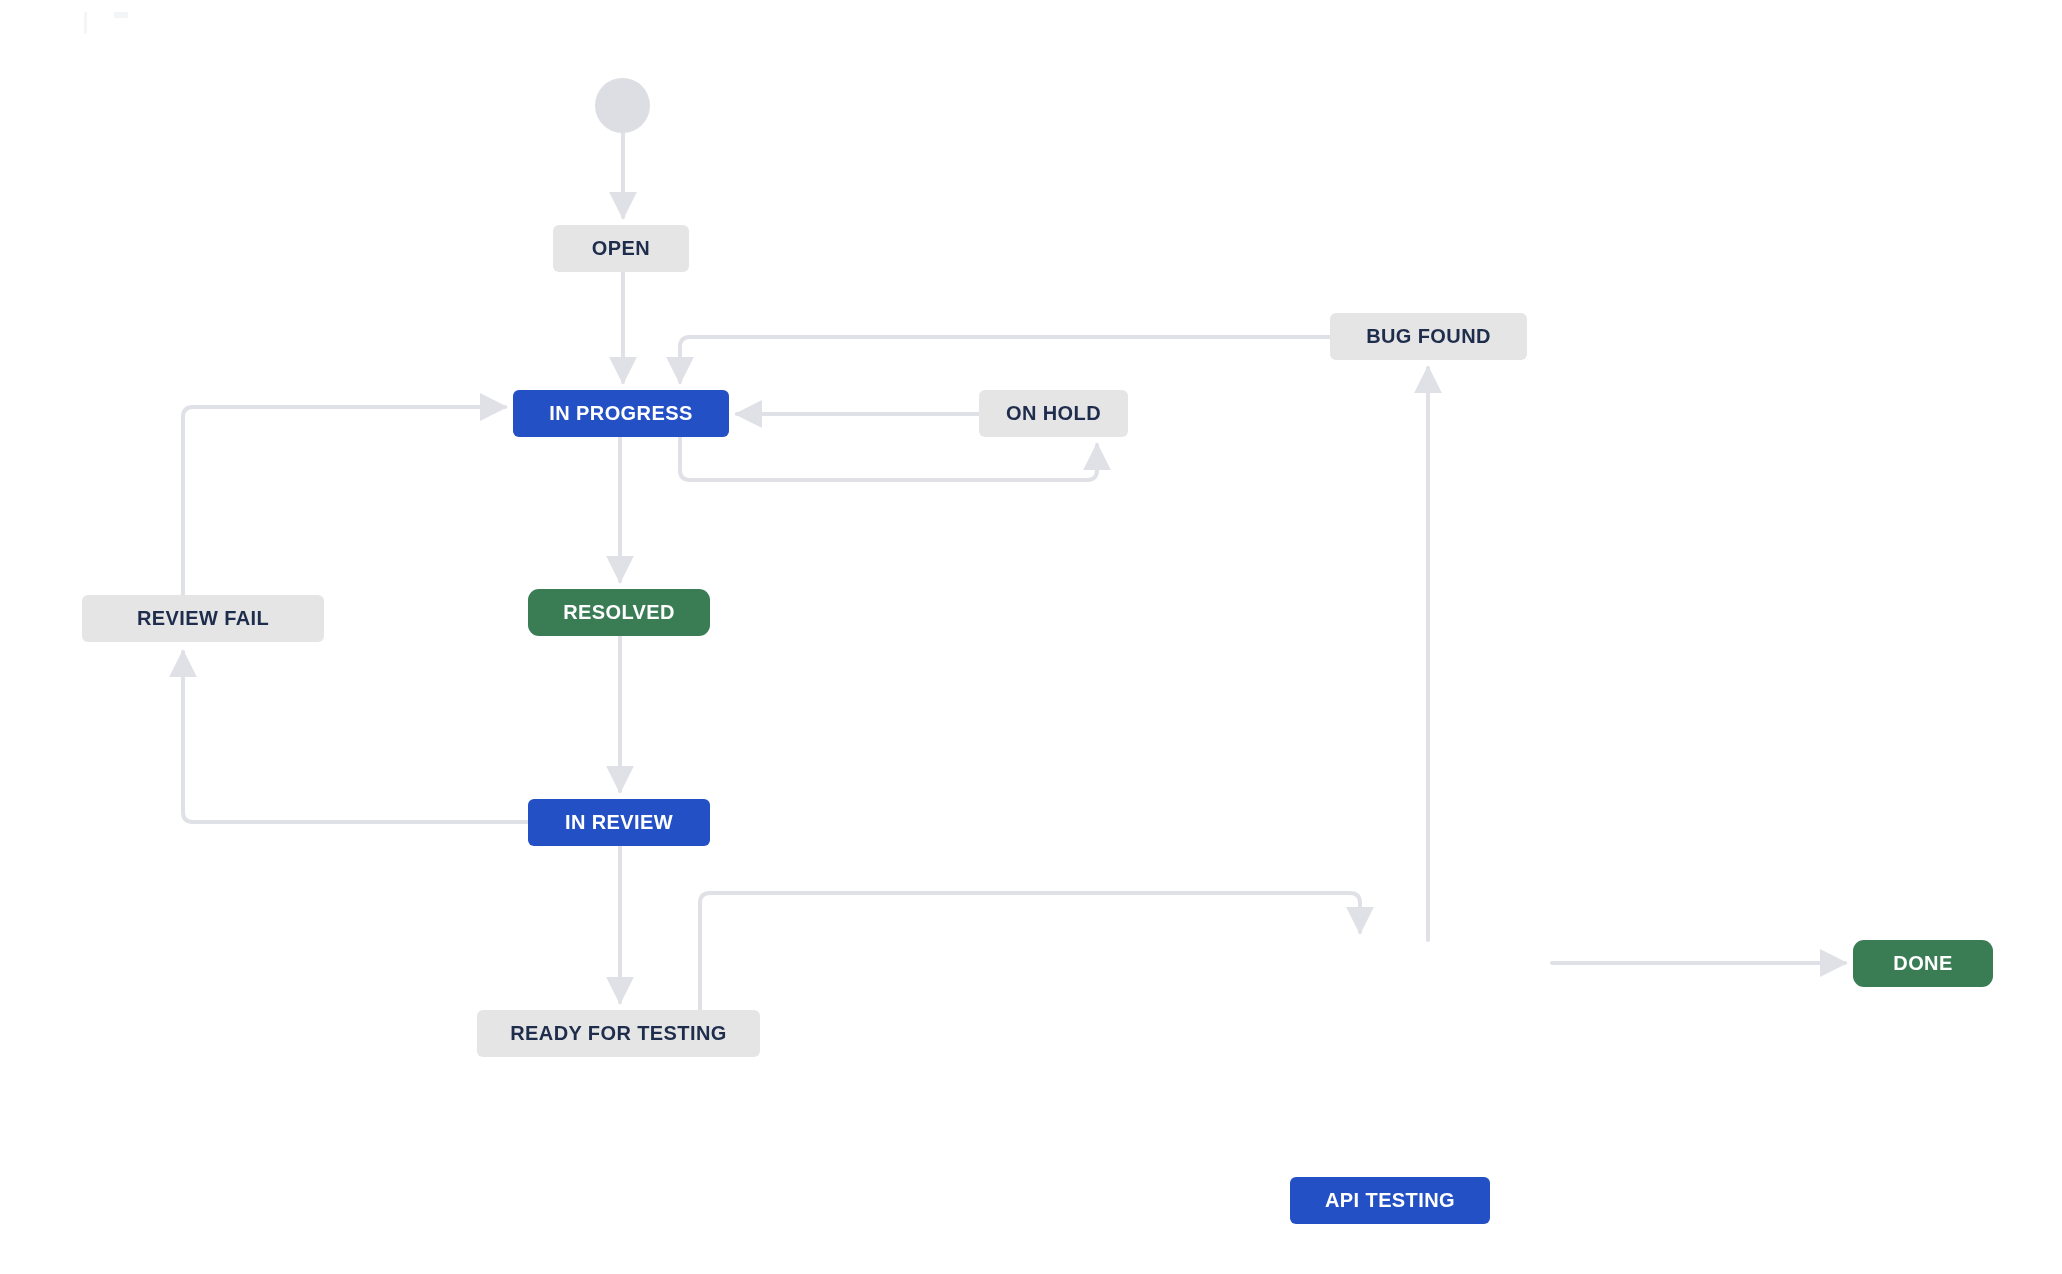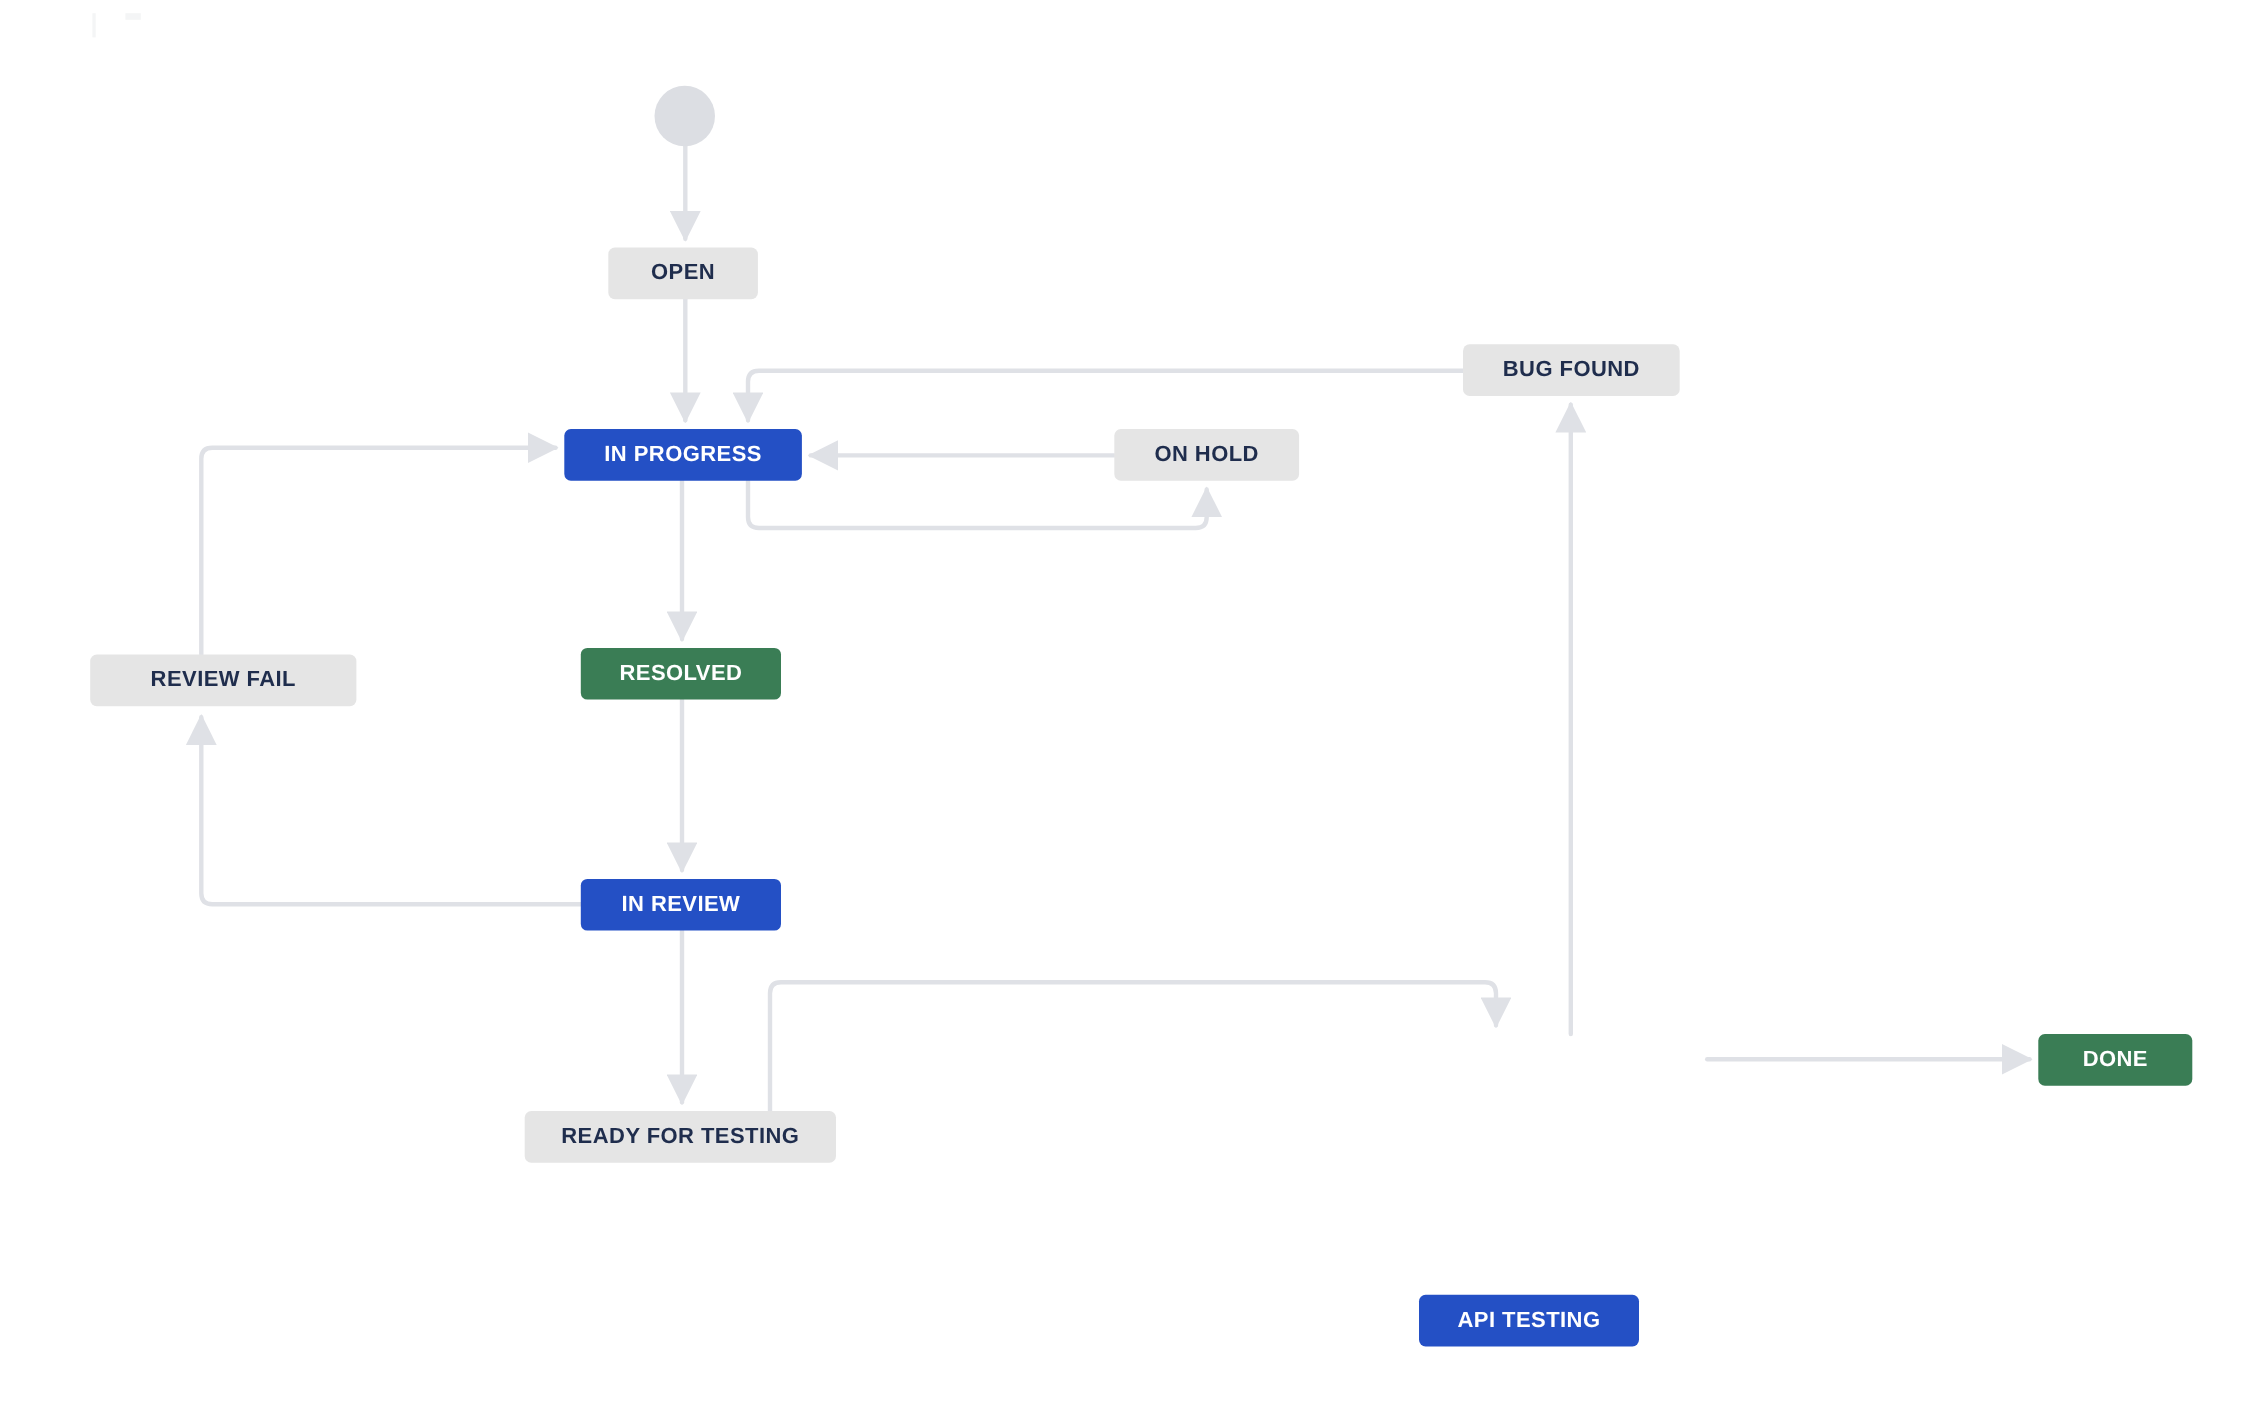--- a/index.html
+++ b/index.html
@@ -44,20 +44,21 @@
     background: #e5e5e5;
     color: #1F2D4D;
   }
   .node.blue {
     background: #2450C5;
     color: #ffffff;
   }
   .node.green {
     background: #3A7D55;
     color: #ffffff;
+    border-radius: 11px;
   }
   .start-circle {
     position: absolute;
     border-radius: 50%;
     background: #DCDEE3;
     cursor: pointer;
   }
   .faint-mark {
     position: absolute;
     background: #F4F5F6;
@@ -111,21 +112,21 @@
   <div class="start-circle" style="left:595px;top:78px;width:55px;height:55px;"></div>
 
   <div class="node grey" style="left:553px;top:225px;width:136px;height:47px;">
     <span>OPEN</span>
   </div>
 
   <div class="node blue" style="left:513px;top:390px;width:216px;height:47px;">
     <span>IN PROGRESS</span>
   </div>
 
-  <div class="node grey" style="left:1013px;top:390px;width:168px;height:47px;">
+  <div class="node grey" style="left:979px;top:390px;width:149px;height:47px;">
     <span>ON HOLD</span>
   </div>
 
   <div class="node grey" style="left:1330px;top:313px;width:197px;height:47px;">
     <span>BUG FOUND</span>
   </div>
 
   <div class="node grey" style="left:82px;top:595px;width:242px;height:47px;">
     <span>REVIEW FAIL</span>
   </div>

